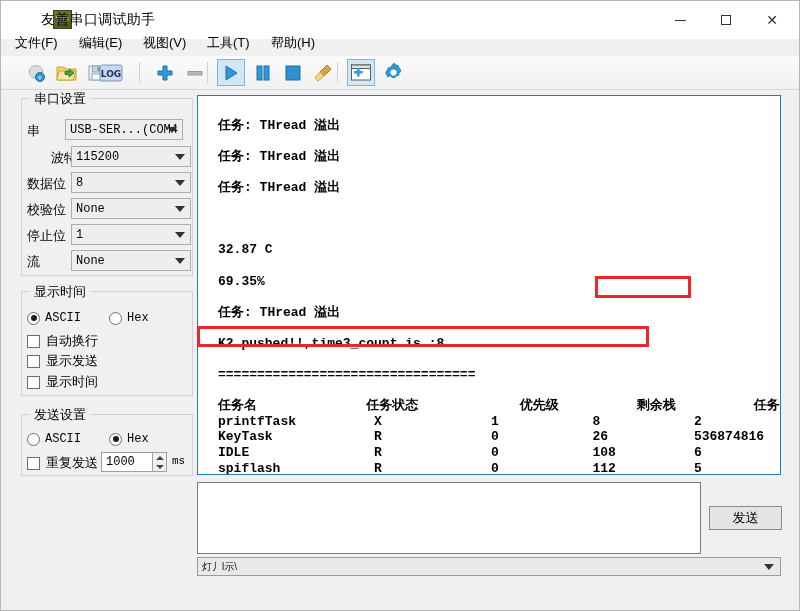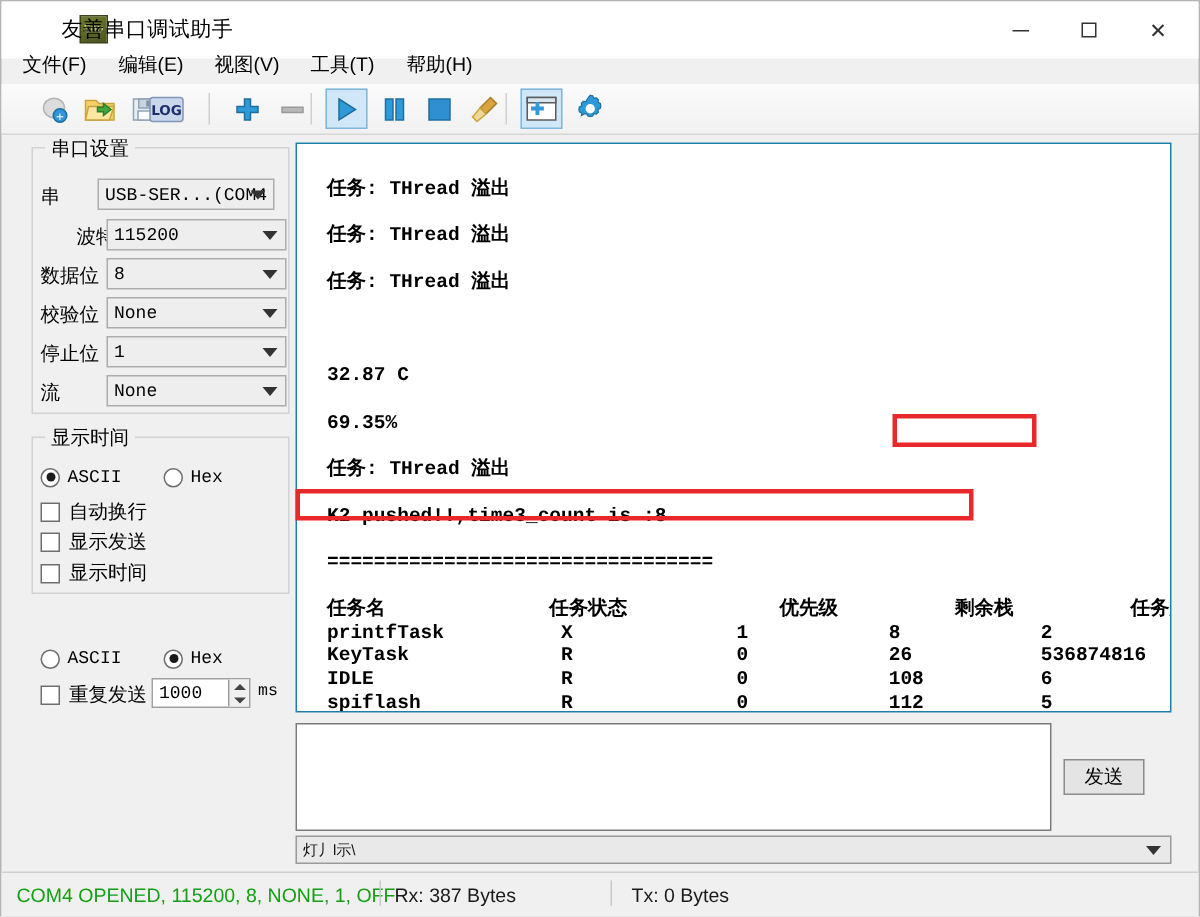--- a/index.html
+++ b/index.html
@@ -72,21 +72,21 @@
   .terminal{position:absolute;left:196px;top:94px;width:584px;height:380px;
     background:#ffffff;border:1px solid #1f7fa8;box-sizing:border-box;overflow:hidden;}
   .term-inner{position:relative;padding:6px 0 0 20px;
     font-family:"Liberation Mono","DejaVu Sans Mono",monospace;
     font-size:13px;line-height:15.6px;color:#000;font-weight:bold;white-space:pre;}
 
   .hl{position:absolute;border:3px solid #e8282b;box-sizing:border-box;pointer-events:none;}
 
   
   .sendbox{position:absolute;left:196px;top:481px;width:504px;height:72px;background:#fff;border:1px solid #7a7a7a;box-sizing:border-box;}
-  .sendbtn{position:absolute;left:708px;top:505px;width:54px;height:24px;background:#e4e4e4;border:1px solid #8c8c8c;box-sizing:border-box;
+  .sendbtn{position:absolute;left:708px;top:505px;width:73px;height:24px;background:#e4e4e4;border:1px solid #8c8c8c;box-sizing:border-box;
     display:flex;align-items:center;justify-content:center;font-size:13px;color:#000;}
   .histcombo{position:absolute;left:196px;top:556px;width:584px;height:19px;background:#e9e9e9;border:1px solid #9a9a9a;box-sizing:border-box;
     display:flex;align-items:center;padding-left:4px;font-size:10px;color:#111;}
   .histcombo .arrow{position:absolute;right:6px;top:50%;transform:translateY(-50%);
     width:0;height:0;border-left:5px solid transparent;border-right:5px solid transparent;border-top:6px solid #333;}
 
   
   .statusbar{position:absolute;left:0;top:580px;width:798px;height:29px;background:#f0f0f0;border-top:1px solid #d0d0d0;}
   .st{position:absolute;top:7px;font-size:13px;white-space:nowrap;}
   .st.green{color:#13a013;left:10px;}
@@ -258,20 +258,23 @@
   </div>
   <div class="check" style="left:26px;top:351px;">
     <i class="box"></i>
     <span>显示发送</span>
   </div>
   <div class="check" style="left:26px;top:372px;">
     <i class="box"></i>
     <span>显示时间</span>
   </div>
 
+  <div class="group" style="left:20px;top:413px;width:172px;height:62px;">
+    <div class="legend">发送设置</div>
+  </div>
   <div class="radio" style="left:26px;top:431px;">
     <i class="dot"></i>
     <span class="rl">ASCII</span>
   </div>
   <div class="radio on" style="left:108px;top:431px;">
     <i class="dot"></i>
     <span class="rl">Hex</span>
   </div>
   <div class="check" style="left:26px;top:453px;">
     <i class="box"></i>
@@ -314,21 +317,14 @@
   <div class="hl" style="left:594px;top:275px;width:96px;height:22px;"></div>
   <div class="hl" style="left:196px;top:325px;width:452px;height:21px;"></div>
 
   <div class="sendbox"></div>
   <div class="sendbtn">发送</div>
   <div class="histcombo">
     <span>灯丿l示\</span>
     <i class="arrow"></i>
   </div>
 
-  <div class="statusbar">
-    <div class="st green">COM4 OPENED, 115200, 8, NONE, 1, OFF</div>
-    <div class="stsep" style="left:252px"></div>
-    <div class="st s2">Rx: 387 Bytes</div>
-    <div class="stsep" style="left:406px"></div>
-    <div class="st s3">Tx: 0 Bytes</div>
-  </div>
 
 </div>
 
 </body></html>

